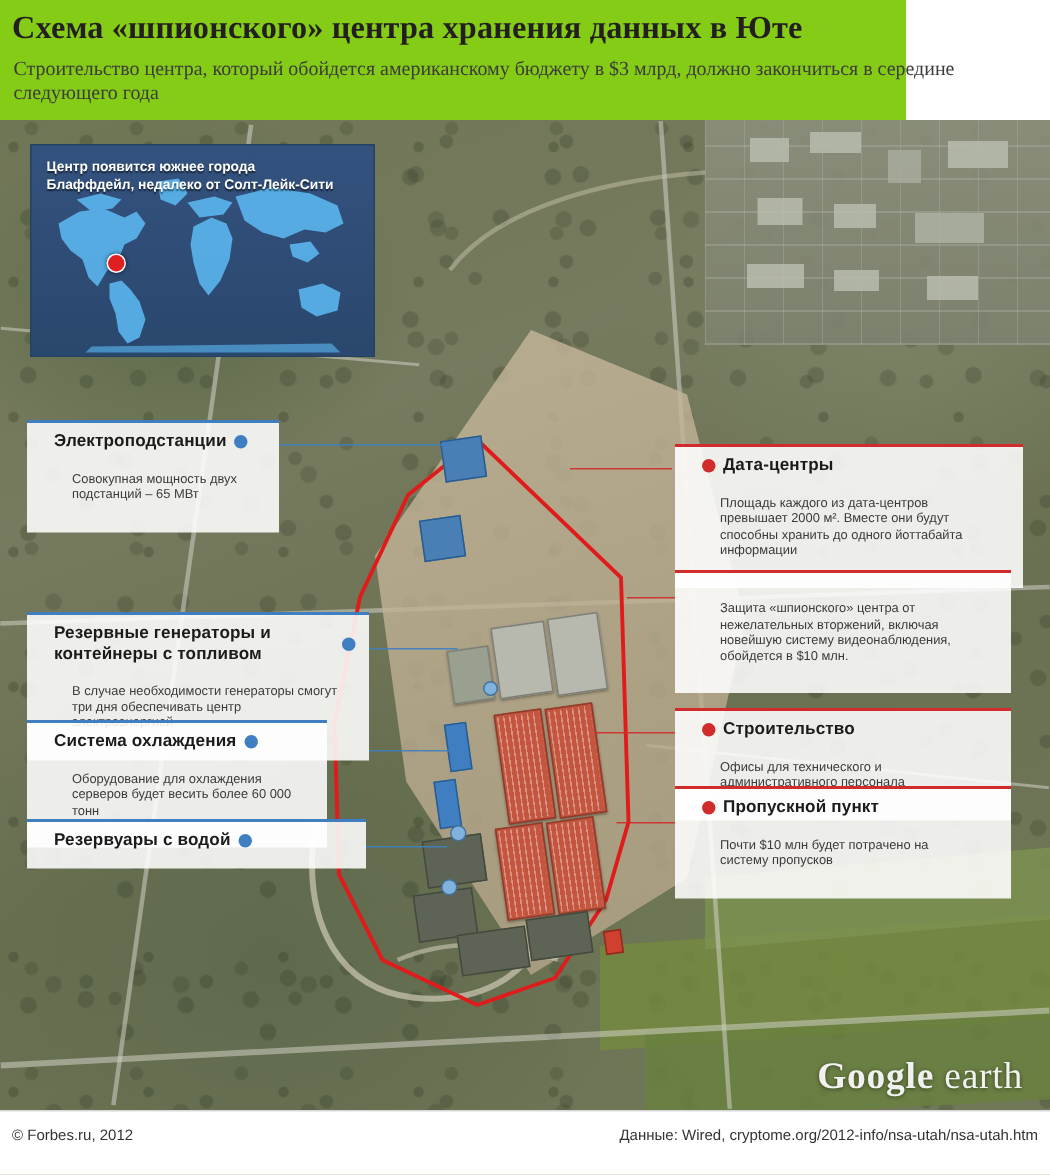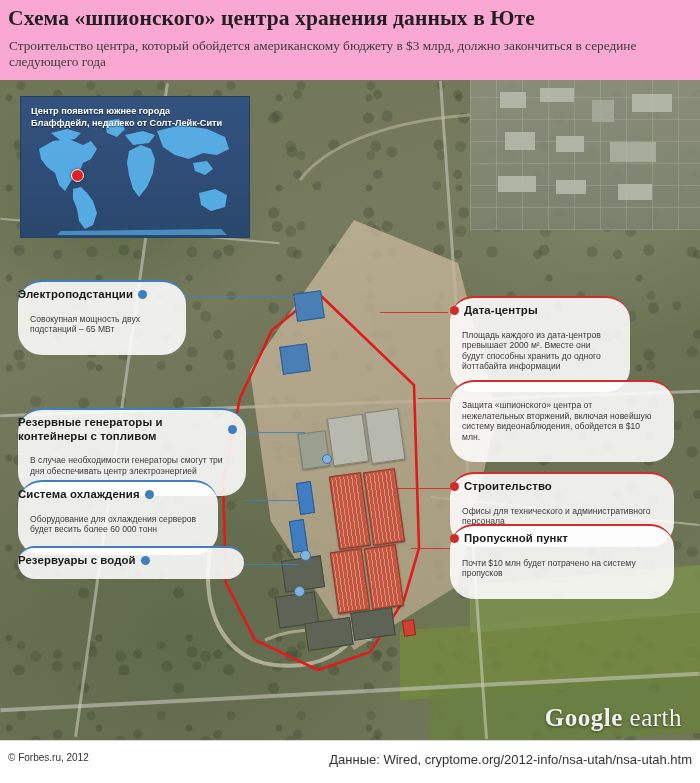--- a/index.html
+++ b/index.html
@@ -18,23 +18,23 @@
   .page {
     position: relative;
     width: 700px;
     height: 783px;
   }
 
   
   .header {
     position: absolute;
     left: 0; top: 0;
-    width: 700px;
+    width: 604px;
     height: 80px;
-    background: #f9a8d4;
+    background: #84cc16;
   }
   .title {
     position: absolute;
     left: 8px;
     top: 6px;
     width: 684px;
     font-family: "Liberation Serif", serif;
     font-size: 21.5px;
     font-weight: bold;
     color: #231f20;
@@ -216,23 +216,22 @@
     border: 1.5px solid #ffffff;
     border-radius: 50%;
     z-index: 4;
     box-shadow: 0 0 3px rgba(0,0,0,.6);
   }
 
   
   .card {
     position: absolute;
     background: rgba(255,255,255,0.88);
-    padding: 6px 9px 8px 0;
+    padding: 6px 9px 8px 18px;
     box-sizing: border-box;
-    border-radius: 24px;
   }
   .card.left  { border-top: 2px solid #3f7fc1; }
   .card.right { border-top: 2px solid #d22b2b; }
   .card h4 {
     margin: 0 0 3px 0;
     font-size: 11.4px;
     font-weight: bold;
     color: #1b1b1b;
     line-height: 13.5px;
     letter-spacing: .1px;
@@ -286,21 +285,21 @@
   }
   .footer .left {
     position: absolute;
     left: 8px; top: 12px;
     font-size: 10px;
     color: #333;
   }
   .footer .right {
     position: absolute;
     right: 8px; top: 12px;
-    font-size: 13px;
+    font-size: 10px;
     color: #333;
   }
   .hr-top {
     position: absolute; left: 0; top: 0; width: 700px; height: 1px; background: #d8d8d8;
   }
 </style>
 </head>
 <body>
 
 <div class="page">
@@ -443,21 +442,21 @@
       <p>Оборудование для охлаждения серверов будет весить более 60 000 тонн</p>
     </div>
 
     <div class="card left" style="left:18px;top:466px;width:226px;">
       <h4>
         <span class="t">Резервуары с водой</span>
         <span class="dotin"></span>
       </h4>
     </div>
 
-    <div class="card right" style="left:450px;top:216px;width:180px;">
+    <div class="card right" style="left:450px;top:216px;width:232px;">
       <h4>
         <span class="dotin"></span>
         <span class="t">Дата-центры</span>
       </h4>
       <p>Площадь каждого из дата-центров  превышает 2000 м². Вместе они будут способны хранить до одного йоттабайта информации</p>
     </div>
 
     <div class="card right" style="left:450px;top:300px;width:224px;">
       <p>Защита «шпионского» центра от нежелательных вторжений, включая новейшую систему видеонаблюдения, обойдется в $10 млн.</p>
     </div>

